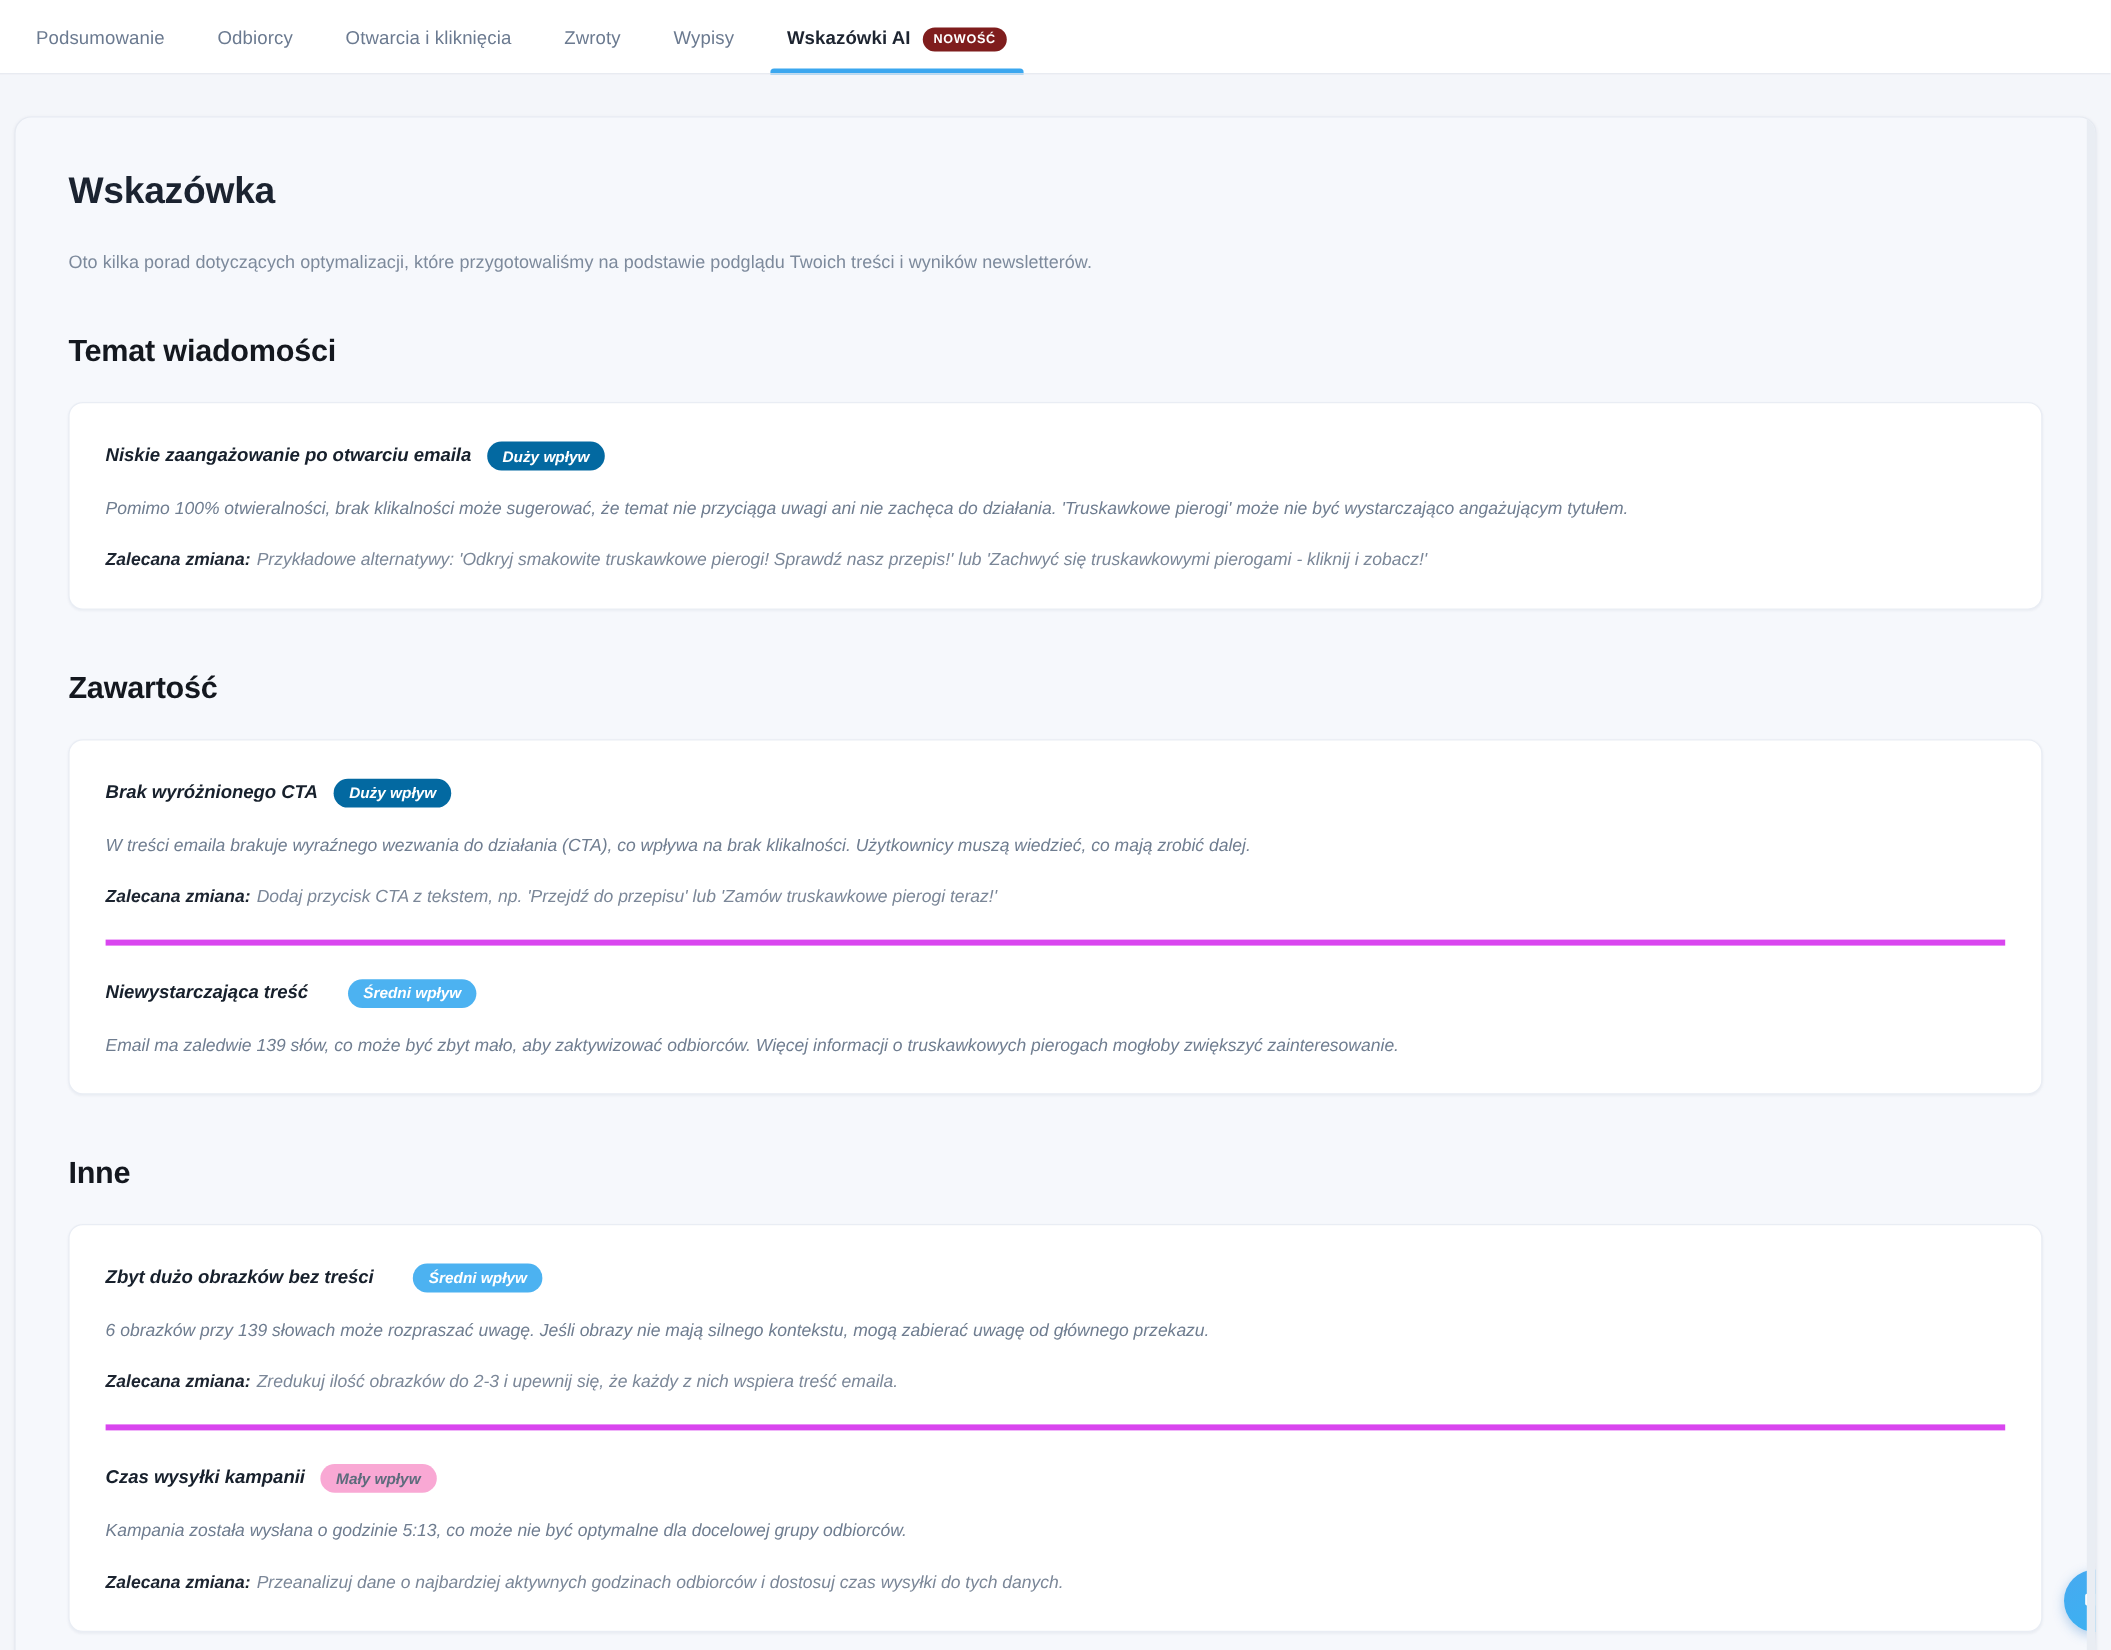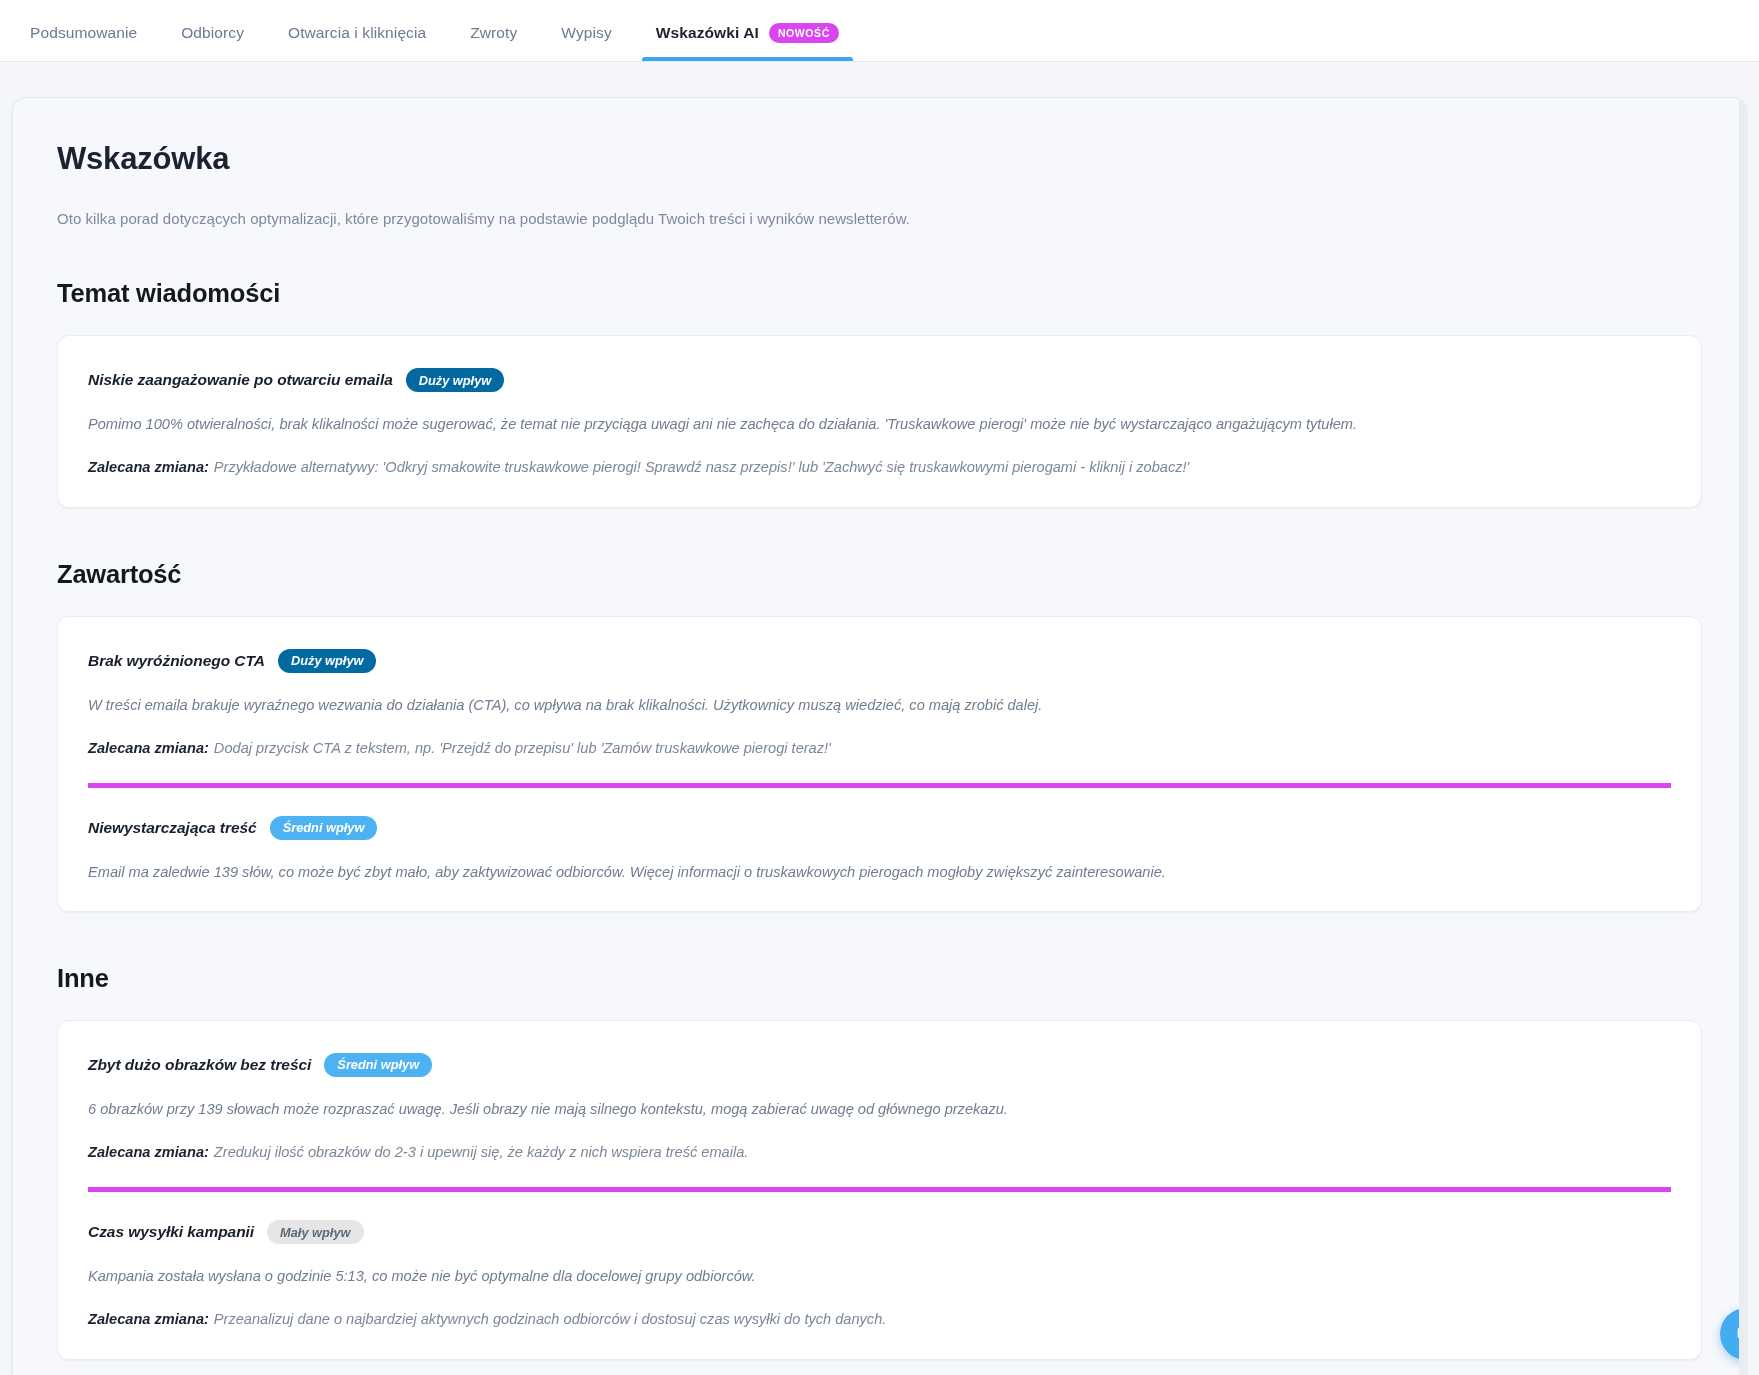--- a/index.html
+++ b/index.html
@@ -52,21 +52,21 @@
     border-radius: 3px 3px 0 0;
     background: #3ba7ef;
   }
   .tab-badge {
     display: inline-flex;
     align-items: center;
     justify-content: center;
     height: 20px;
     padding: 0 9px;
     border-radius: 10px;
-    background: #d946ef;
+    background: #7f1d1d;
     color: #ffffff;
     font-size: 10.5px;
     font-weight: 700;
     letter-spacing: .6px;
     text-transform: uppercase;
   }
 
   
   .panel {
     position: relative;
@@ -130,22 +130,22 @@
     display: inline-flex;
     align-items: center;
     height: 24px;
     padding: 0 13px;
     border-radius: 12px;
     font-size: 12.8px;
     font-weight: 700;
     white-space: nowrap;
   }
   .impact.high   { background: #0369a1; color: #ffffff; }
-  .impact.medium { background: #4cb2f1; color: #ffffff; }
-  .impact.low    { background: #e5e5e5; color: #5d6b7c; }
+  .impact.medium { background: #4cb2f1; color: #ffffff; margin-left: 20px; }
+  .impact.low    { background: #f9a8d4; color: #5d6b7c; }
 
   .tip-desc {
     margin: 22px 0 0 0;
     font-size: 14.6px;
     color: #6f7d90;
     line-height: 1.45;
   }
   .tip-rec {
     margin: 22px 0 0 0;
     font-size: 14.6px;

